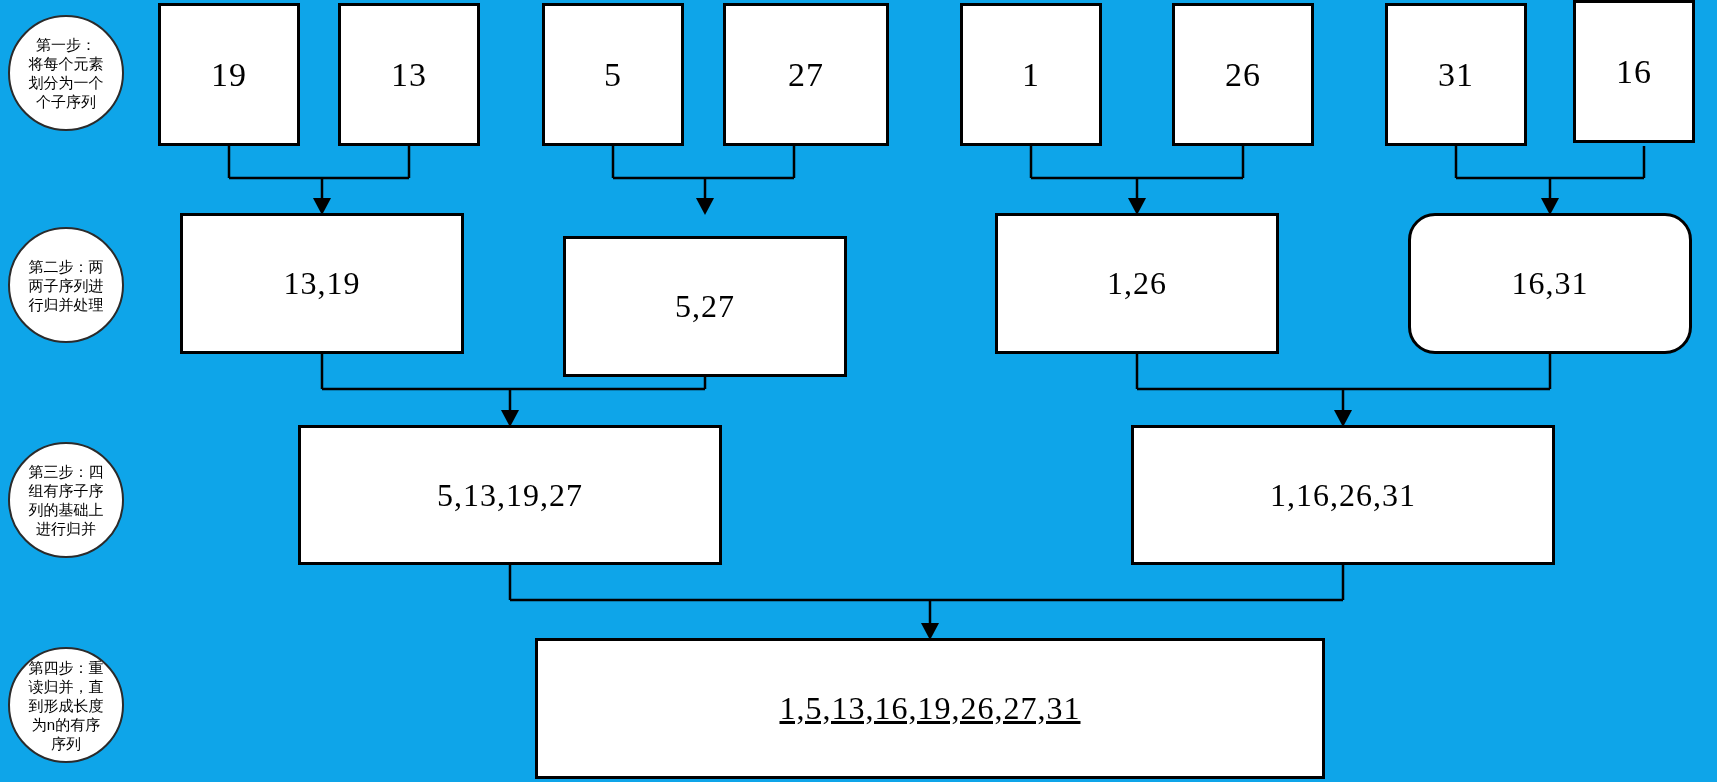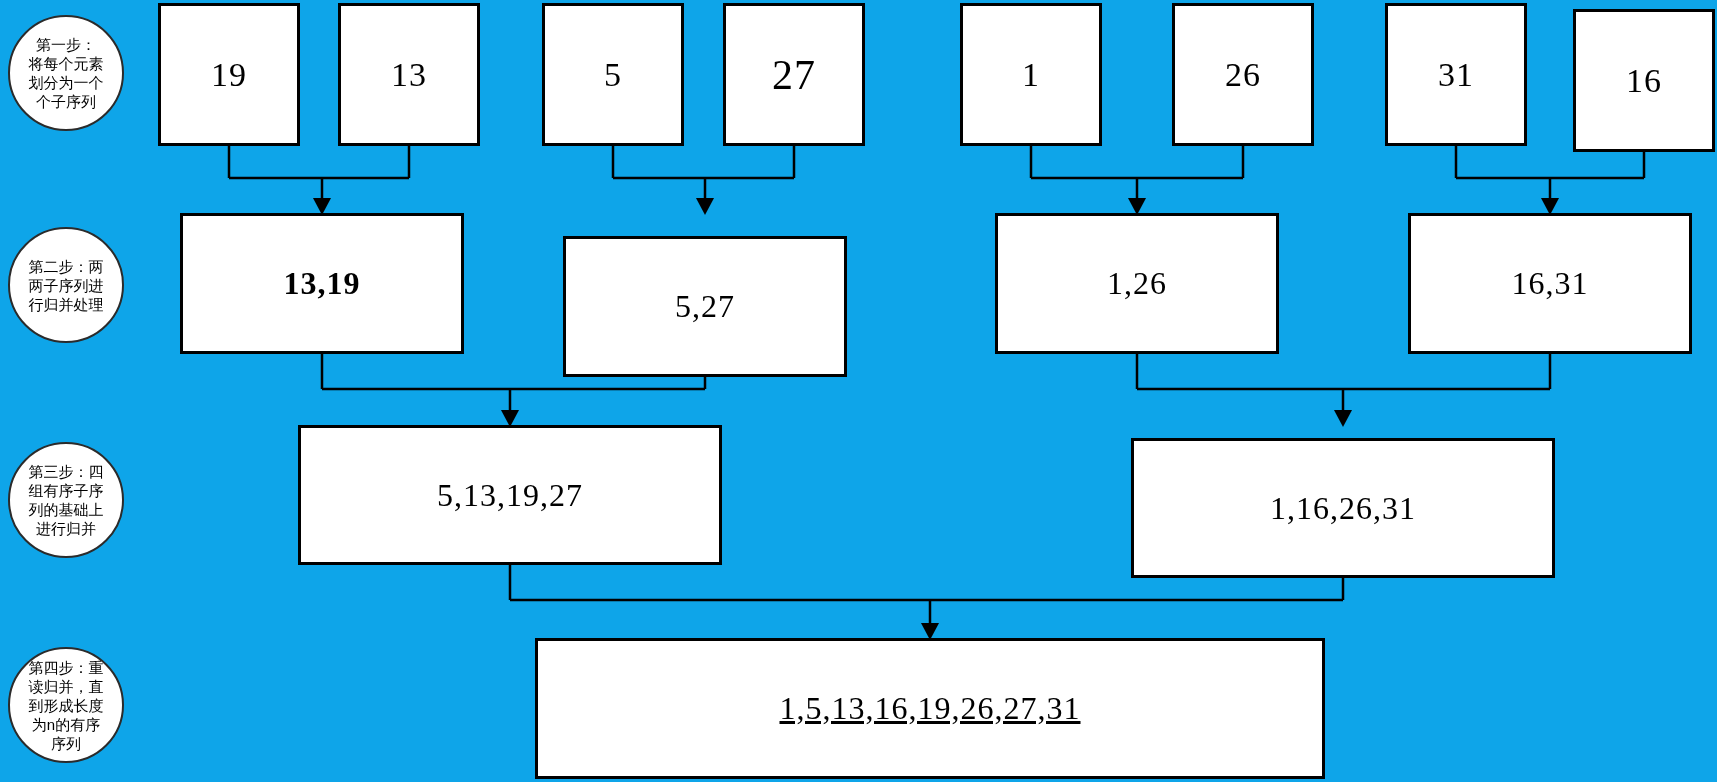--- a/index.html
+++ b/index.html
@@ -105,26 +105,26 @@
       <div class="step-circle" style="left: 8px; top: 647px; width: 116px; height: 116px;">第四步：重
 读归并，直
 到形成长度
 为n的有序
 序列</div>
     </div>
   <div id="boxes-layer">
       <div class="node-box" style="left: 158px; top: 3px; width: 142px; height: 143px; font-size: 34px;">19</div>
       <div class="node-box" style="left: 338px; top: 3px; width: 142px; height: 143px; font-size: 34px;">13</div>
       <div class="node-box" style="left: 542px; top: 3px; width: 142px; height: 143px; font-size: 34px;">5</div>
-      <div class="node-box" style="left: 723px; top: 3px; width: 142px; height: 143px; font-size: 42px;">27</div>
+      <div class="node-box" style="left: 723px; top: 3px; width: 166px; height: 143px; font-size: 34px;">27</div>
       <div class="node-box" style="left: 960px; top: 3px; width: 142px; height: 143px; font-size: 34px;">1</div>
       <div class="node-box" style="left: 1172px; top: 3px; width: 142px; height: 143px; font-size: 34px;">26</div>
       <div class="node-box" style="left: 1385px; top: 3px; width: 142px; height: 143px; font-size: 34px;">31</div>
-      <div class="node-box" style="left: 1573px; top: 9px; width: 142px; height: 143px; font-size: 34px;">16</div>
-      <div class="node-box" style="left: 180px; top: 213px; width: 284px; height: 141px; font-size: 32px; font-weight: bold;">13,19</div>
+      <div class="node-box" style="left: 1573px; top: 0; width: 122px; height: 143px; font-size: 34px;">16</div>
+      <div class="node-box" style="left: 180px; top: 213px; width: 284px; height: 141px; font-size: 32px;">13,19</div>
       <div class="node-box" style="left: 563px; top: 213px; width: 284px; height: 141px; font-size: 32px; margin-top: 23px;">5,27</div>
       <div class="node-box" style="left: 995px; top: 213px; width: 284px; height: 141px; font-size: 32px;">1,26</div>
-      <div class="node-box" style="left: 1408px; top: 213px; width: 284px; height: 141px; font-size: 32px;">16,31</div>
+      <div class="node-box" style="left: 1408px; top: 213px; width: 284px; height: 141px; font-size: 32px; border-radius: 27px;">16,31</div>
       <div class="node-box" style="left: 298px; top: 425px; width: 424px; height: 140px; font-size: 32px;">5,13,19,27</div>
-      <div class="node-box" style="left: 1131px; top: 425px; width: 424px; height: 140px; font-size: 32px; margin-top: 13px;">1,16,26,31</div>
+      <div class="node-box" style="left: 1131px; top: 425px; width: 424px; height: 140px; font-size: 32px;">1,16,26,31</div>
       <div class="node-box" style="left: 535px; top: 638px; width: 790px; height: 141px; font-size: 32px; text-decoration: underline;">1,5,13,16,19,26,27,31</div>
     </div>
 </div>
 
 </body></html>

